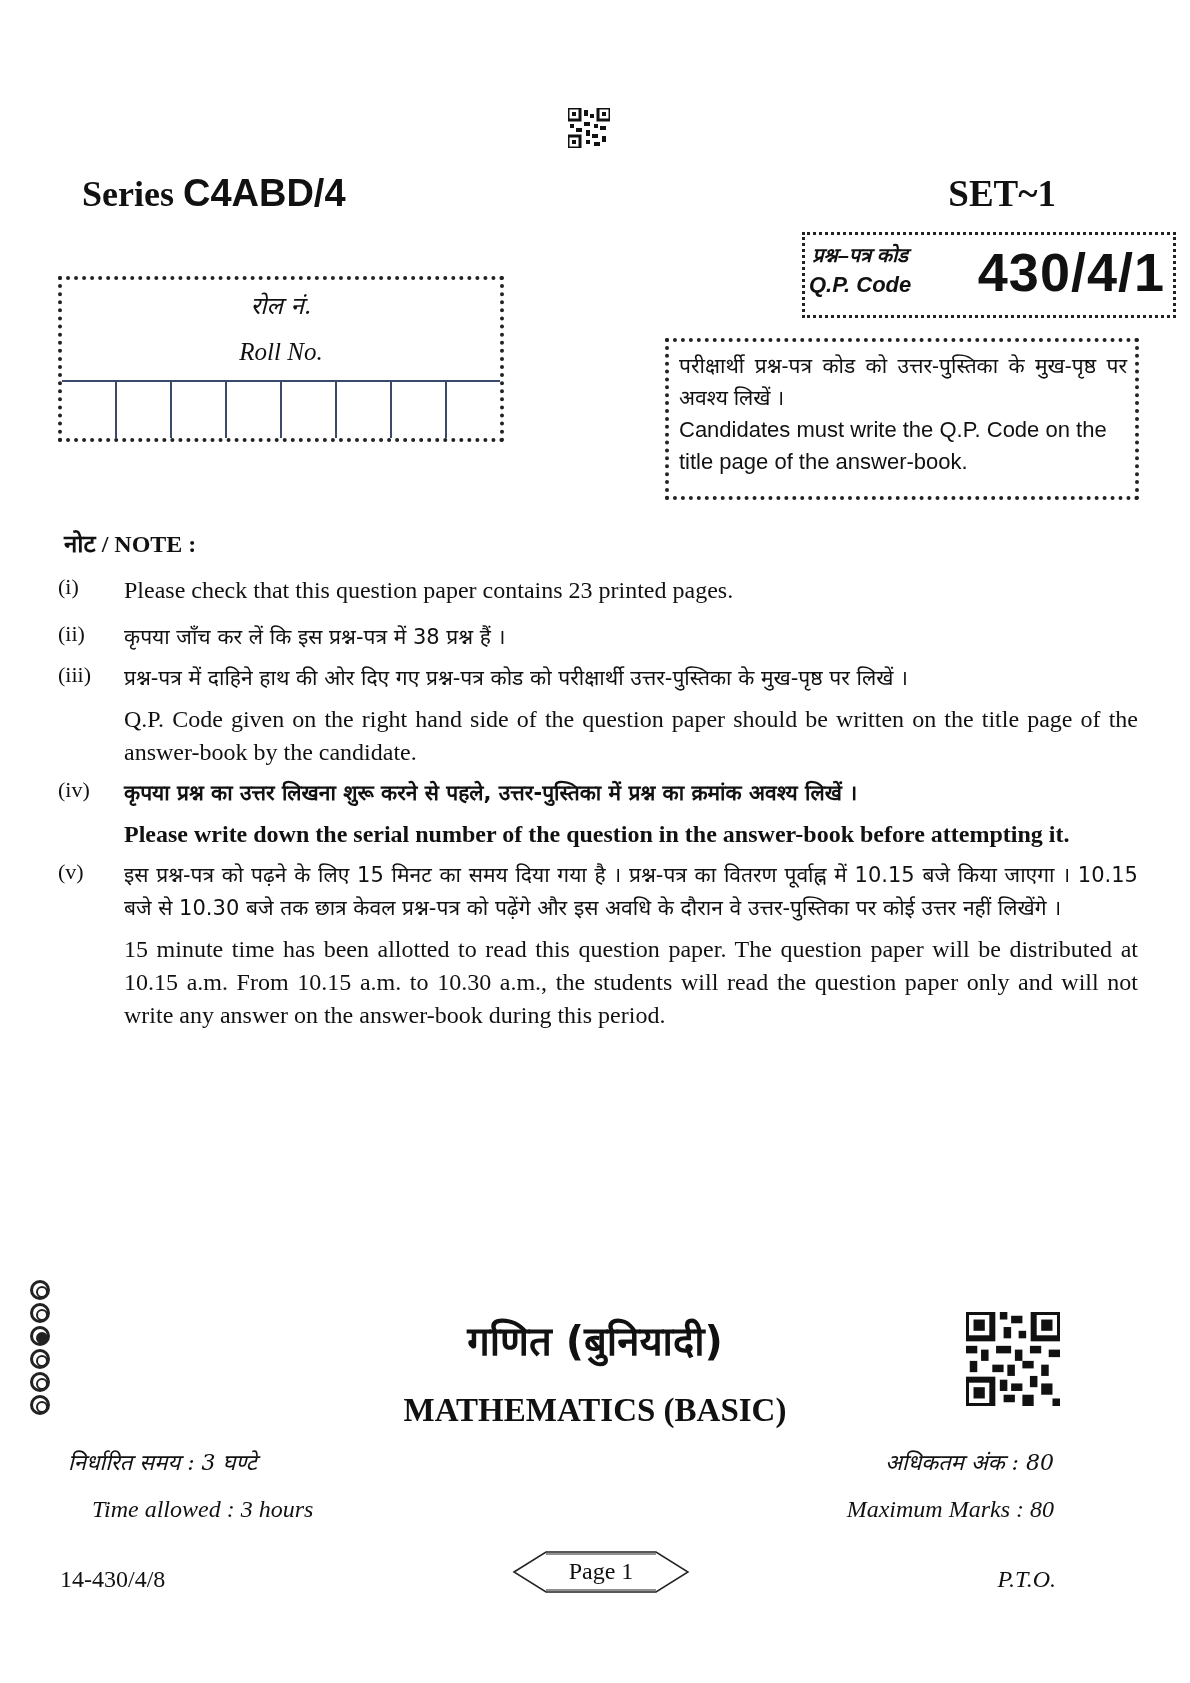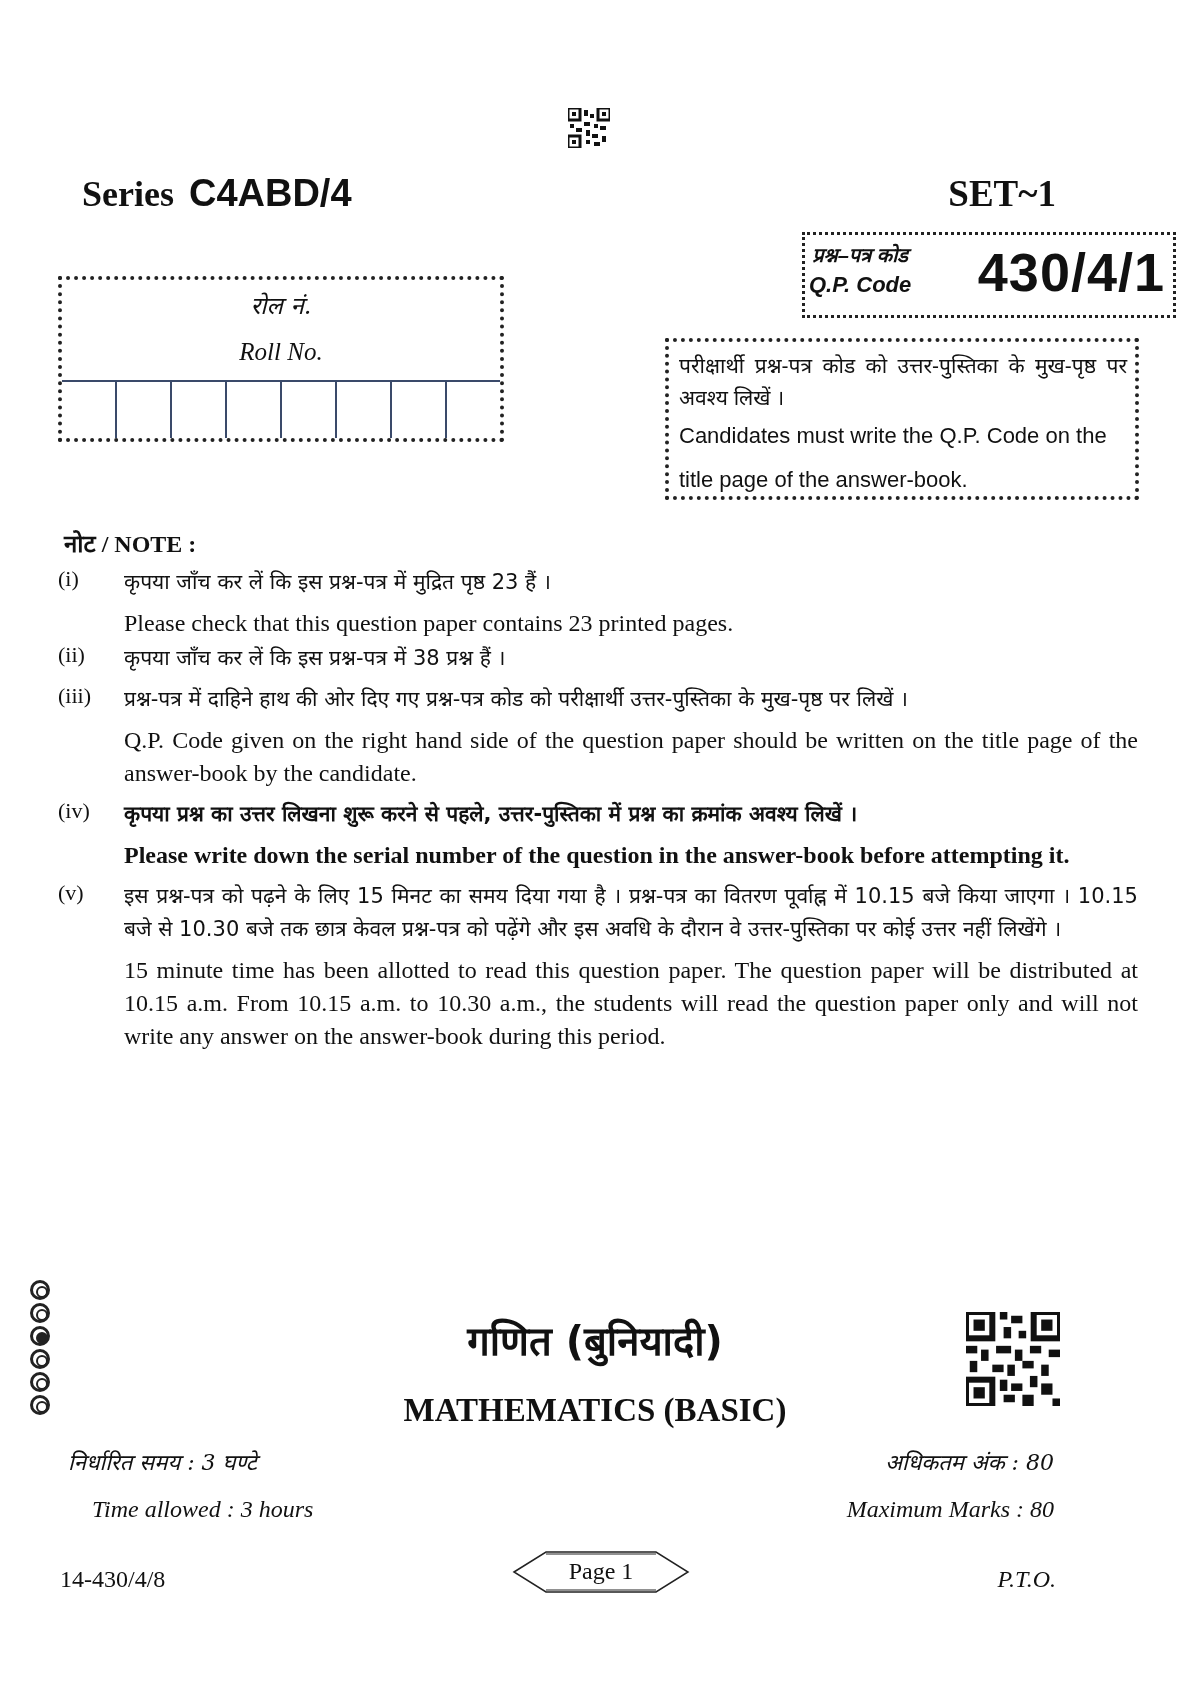--- a/index.html
+++ b/index.html
@@ -5,21 +5,21 @@
   * { box-sizing: border-box; margin: 0; padding: 0; }
   html, body { width: 1190px; height: 1683px; background: #ffffff; }
   body { position: relative; font-family: "DejaVu Serif", "Liberation Serif", serif; color: #111; overflow: hidden; }
 
   .abs { position: absolute; }
 
   
   .qr-small { left: 568px; top: 108px; width: 42px; height: 40px; }
 
   .series { left: 82px; top: 172px; font-size: 36px; font-weight: bold; font-family: "Liberation Serif", serif; white-space: nowrap; }
-  .series .code { font-family: "Liberation Sans", sans-serif; font-size: 38px; margin-left: 6px; }
+  .series .code { font-family: "Liberation Sans", sans-serif; font-size: 38px; }
 
   .set { right: 134px; top: 172px; font-size: 37px; font-weight: bold; font-family: "Liberation Serif", serif; }
 
   
   .qp-box { left: 802px; top: 232px; width: 374px; height: 86px; border: 3px dotted #222; }
   .qp-labels { position: absolute; left: 4px; top: 6px; text-align: center; font-family: "Liberation Sans", sans-serif; font-style: italic; font-weight: bold; }
   .qp-labels .hi { font-size: 20px; display: block; }
   .qp-labels .en { font-size: 22px; display: block; margin-top: 4px; }
   .qp-code { position: absolute; right: 8px; top: 6px; font-family: "Liberation Sans", sans-serif; font-weight: bold; font-size: 54px; letter-spacing: 1px; }
 
@@ -27,32 +27,32 @@
   .roll-box { left: 58px; top: 276px; width: 446px; height: 166px; border: 4px dotted #222; }
   .roll-hi { position: absolute; left: 0; right: 0; top: 8px; text-align: center; font-style: italic; font-size: 24px; }
   .roll-en { position: absolute; left: 0; right: 0; top: 58px; text-align: center; font-style: italic; font-size: 25px; font-family: "Liberation Serif", serif; }
   .roll-cells { position: absolute; left: 0; right: 0; top: 100px; bottom: 0; display: flex; border-top: 2px solid #3a4a6a; }
   .roll-cell { flex: 1; border-right: 2px solid #3a4a6a; }
   .roll-cell:last-child { border-right: none; }
 
   
   .cand-box { left: 665px; top: 338px; width: 474px; height: 162px; border: 4px dotted #222; padding: 8px 8px 0 10px; font-family: "Liberation Sans", sans-serif; }
   .cand-hi { font-size: 21px; line-height: 32px; text-align: justify; text-align-last: left; }
-  .cand-en { font-size: 22px; line-height: 44px; margin-top: 0px; }
+  .cand-en { font-size: 22px; line-height: 32px; margin-top: 0px; }
 
   
   .note-title { left: 64px; top: 526px; font-size: 24px; font-weight: bold; font-family: "Liberation Serif", serif; }
   .notes { left: 58px; top: 566px; width: 1080px; font-family: "Liberation Serif", serif; }
   .note { position: relative; padding-left: 66px; }
   .note-num { position: absolute; left: 0; top: 0; font-size: 22px; }
   .note p { font-size: 24px; line-height: 33px; text-align: justify; }
   .note p.hi { font-family: "DejaVu Sans", sans-serif; font-size: 21px; }
   .note p.bold { font-weight: bold; }
   .gap-s { margin-top: 8px; }
-  .gap-m { margin-top: 2px; }
+  .gap-m { margin-top: 14px; }
 
   
   .rings { left: 30px; top: 1280px; width: 22px; }
   .ring { width: 20px; height: 20px; border-radius: 50%; border: 3px solid #222; margin-bottom: 3px; position: relative; background: #fff; }
   .ring::after { content: ""; position: absolute; left: 3px; top: 3px; width: 8px; height: 8px; border-radius: 50%; border: 2px solid #222; }
   .ring.filled::after { background: #222; }
 
   .subject-hi { left: 0; width: 1190px; top: 1312px; text-align: center; font-family: "DejaVu Sans", sans-serif; font-size: 40px; font-weight: bold; }
   .subject-en { left: 0; width: 1190px; top: 1382px; text-align: center; font-size: 33px; font-weight: bold; font-family: "Liberation Serif", serif; margin-top: 10px; }
   .qr-big { left: 966px; top: 1312px; width: 94px; height: 94px; }
@@ -128,21 +128,20 @@
 <div class="abs cand-box">
   <p class="cand-hi">परीक्षार्थी प्रश्न-पत्र कोड को उत्तर-पुस्तिका के मुख-पृष्ठ पर अवश्य लिखें ।</p>
   <p class="cand-en">Candidates must write the Q.P. Code on the title page of the answer-book.</p>
 </div>
 
 <div class="abs note-title">नोट / NOTE :</div>
 
 <div class="abs notes">
   <div class="note">
     <span class="note-num">(i)</span>
-    <p class="hi">कृपया जाँच कर लें कि इस प्रश्न-पत्र में मुद्रित पृष्ठ 23 हैं ।</p>
     <p class="gap-s">Please check that this question paper contains 23 printed pages.</p>
   </div>
   <div class="note gap-m">
     <span class="note-num">(ii)</span>
     <p class="hi">कृपया जाँच कर लें कि इस प्रश्न-पत्र में 38 प्रश्न हैं ।</p>
   </div>
   <div class="note gap-s">
     <span class="note-num">(iii)</span>
     <p class="hi">प्रश्न-पत्र में दाहिने हाथ की ओर दिए गए प्रश्न-पत्र कोड को परीक्षार्थी उत्तर-पुस्तिका के मुख-पृष्ठ पर लिखें ।</p>
     <p class="gap-s">Q.P. Code given on the right hand side of the question paper should be written on the title page of the answer-book by the candidate.</p>

